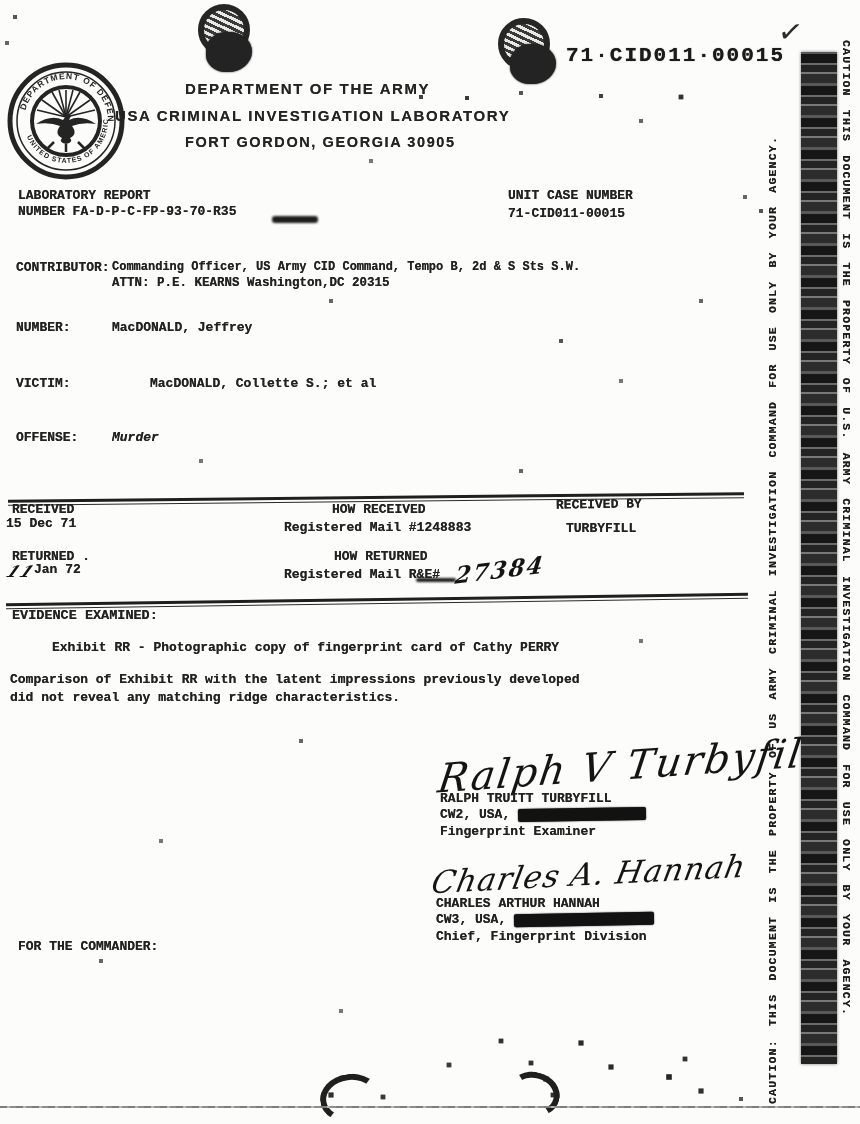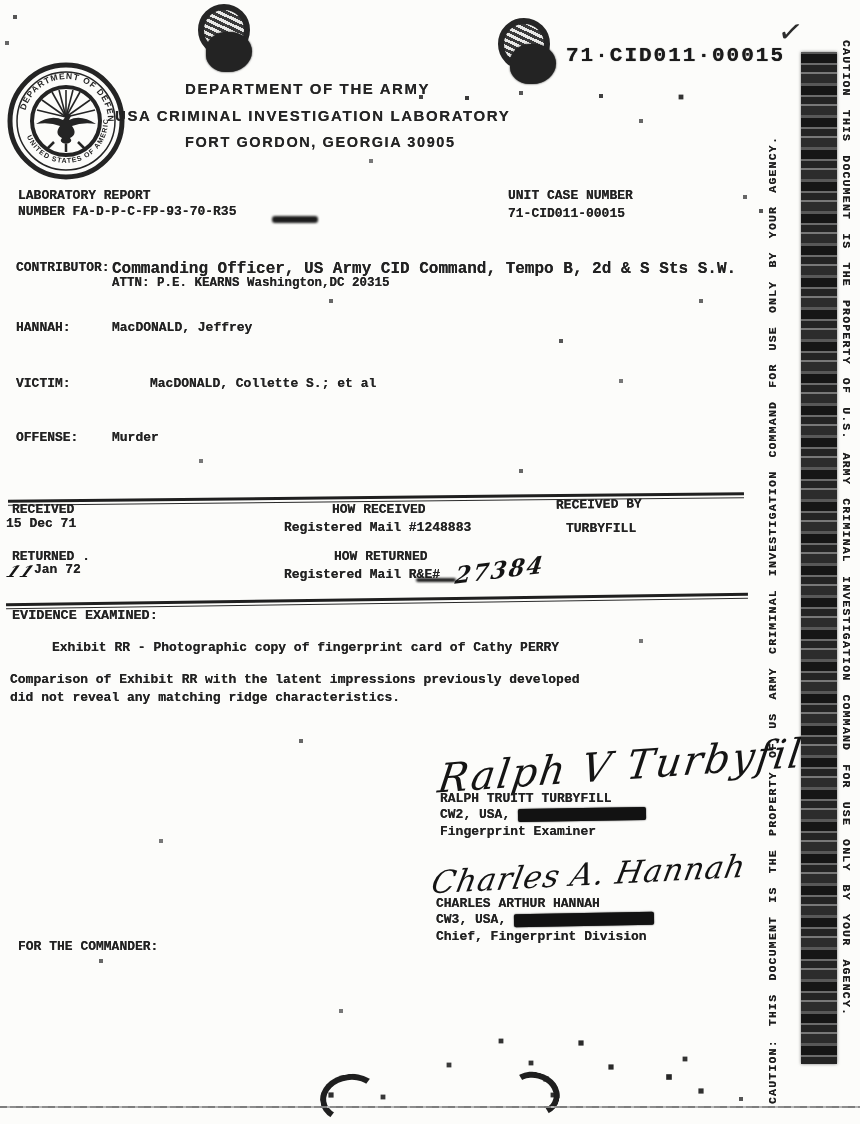--- a/index.html
+++ b/index.html
@@ -166,31 +166,31 @@
   <div class="abs hdr" style="left:115px;top:107px;width:500px;font-size:15px;">USA CRIMINAL INVESTIGATION LABORATORY</div>
   <div class="abs hdr" style="left:185px;top:134px;width:360px;font-size:14.5px;">FORT GORDON, GEORGIA 30905</div>
 
   <div class="abs type" style="left:18px;top:188px;">LABORATORY REPORT</div>
   <div class="abs type" style="left:18px;top:204px;">NUMBER FA-D-P-C-FP-93-70-R35</div>
   <div class="abs smudge" style="left:272px;top:216px;width:46px;height:7px;"></div>
   <div class="abs type" style="left:508px;top:188px;">UNIT CASE NUMBER</div>
   <div class="abs type" style="left:508px;top:206px;">71-CID011-00015</div>
 
   <div class="abs type" style="left:16px;top:260px;">CONTRIBUTOR:</div>
-  <div class="abs type" style="left:112px;top:260px;font-size:16px;">Commanding Officer, US Army CID Command, Tempo B, 2d &amp; S Sts S.W.</div>
+  <div class="abs type" style="left:112px;top:260px;font-size:12px;">Commanding Officer, US Army CID Command, Tempo B, 2d &amp; S Sts S.W.</div>
   <div class="abs type" style="left:112px;top:276px;font-size:12.5px;">ATTN:  P.E. KEARNS   Washington,DC 20315</div>
 
-  <div class="abs type" style="left:16px;top:320px;">HANNAH:</div>
+  <div class="abs type" style="left:16px;top:320px;">NUMBER:</div>
   <div class="abs type" style="left:112px;top:320px;">MacDONALD, Jeffrey</div>
 
   <div class="abs type" style="left:16px;top:376px;">VICTIM:</div>
   <div class="abs type" style="left:112px;top:376px;padding-left:38px;">MacDONALD, Collette S.; et al</div>
 
   <div class="abs type" style="left:16px;top:430px;">OFFENSE:</div>
-  <div class="abs type" style="left:112px;top:430px;">Murder</div>
+  <div class="abs type" style="left:112px;top:430px;font-style:italic;">Murder</div>
 
   <div class="abs rule" style="left:8px;top:496px;width:736px;transform:rotate(-0.6deg);"></div>
   <div class="abs rule-echo" style="left:8px;top:501px;width:736px;transform:rotate(-0.6deg);"></div>
 
   <div class="abs type" style="left:12px;top:502px;">RECEIVED</div>
   <div class="abs type" style="left:6px;top:516px;">15 Dec 71</div>
 
   <div class="abs type" style="left:332px;top:502px;">HOW RECEIVED</div>
   <div class="abs type" style="left:284px;top:520px;">Registered Mail #1248883</div>
 

